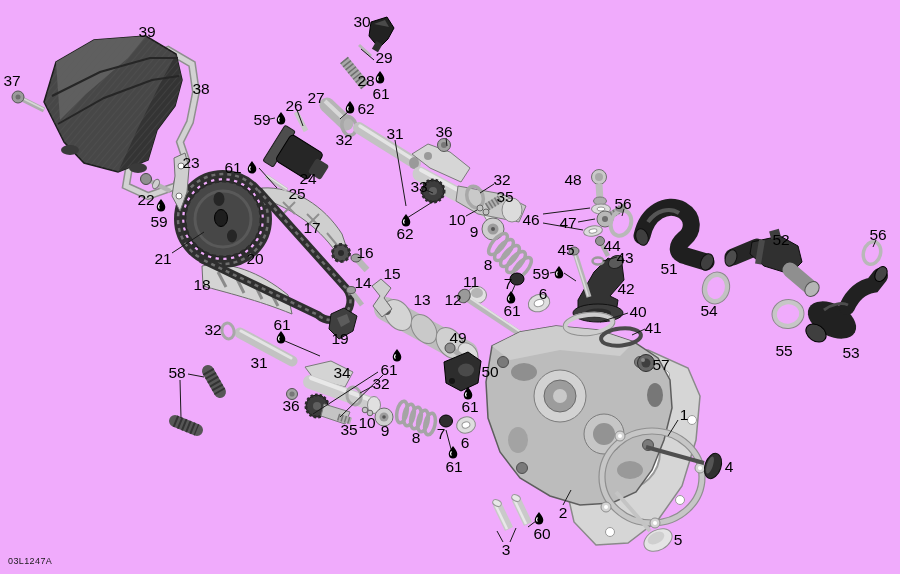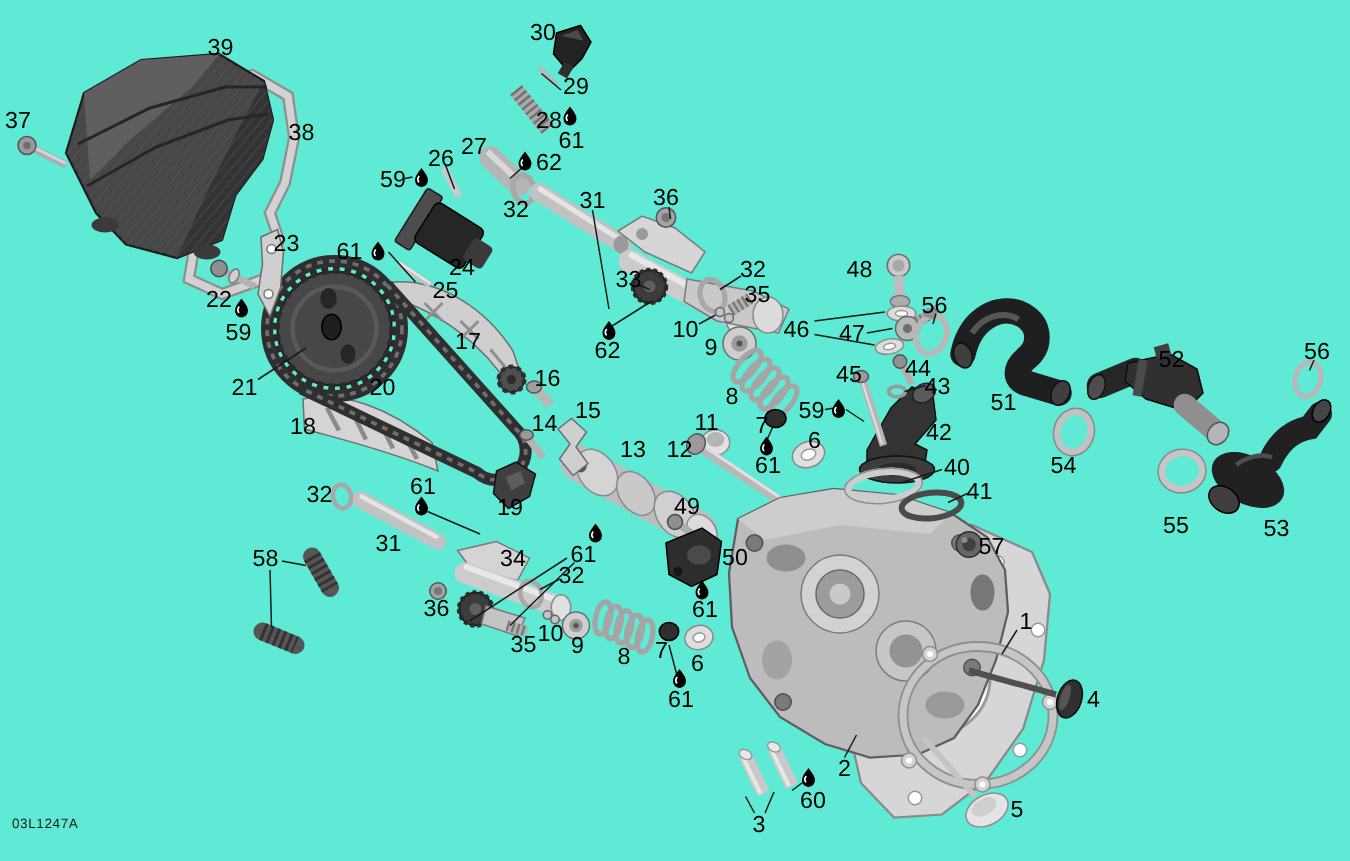--- a/index.html
+++ b/index.html
@@ -1,21 +1,21 @@
 <!DOCTYPE html>
 <html><head>
 <meta charset="utf-8">
 <style>
   html,body{margin:0;padding:0;background:#ffffff;}
-  .canvas{position:relative;width:900px;height:574px;background:#5eead4;overflow:hidden;
+  .canvas{position:relative;width:900px;height:574px;background:#f0abfc;overflow:hidden;
           font-family:"Liberation Sans",sans-serif;}
   .canvas svg{position:absolute;left:0;top:0;}
   #callout-layer text{font-family:"Liberation Sans",sans-serif;font-size:15.5px;fill:#000;text-anchor:middle;}
   #leader-layer line{stroke:#1a1a1a;stroke-width:1;}
-  .doc-code{position:absolute;left:8px;top:544px;font-size:9px;letter-spacing:.4px;color:#1a1a1a;}
+  .doc-code{position:absolute;left:8px;top:556px;font-size:9px;letter-spacing:.4px;color:#1a1a1a;}
 </style>
 </head>
 <body>
 
 <div class="canvas">
 <svg width="900" height="574" viewBox="0 0 900 574">
   <defs>
     <pattern id="hatch" patternUnits="userSpaceOnUse" width="5" height="5" patternTransform="rotate(40)">
       <line x1="0" y1="0" x2="0" y2="5" stroke="#5c5c5c" stroke-width="1.2"></line>
     </pattern>

